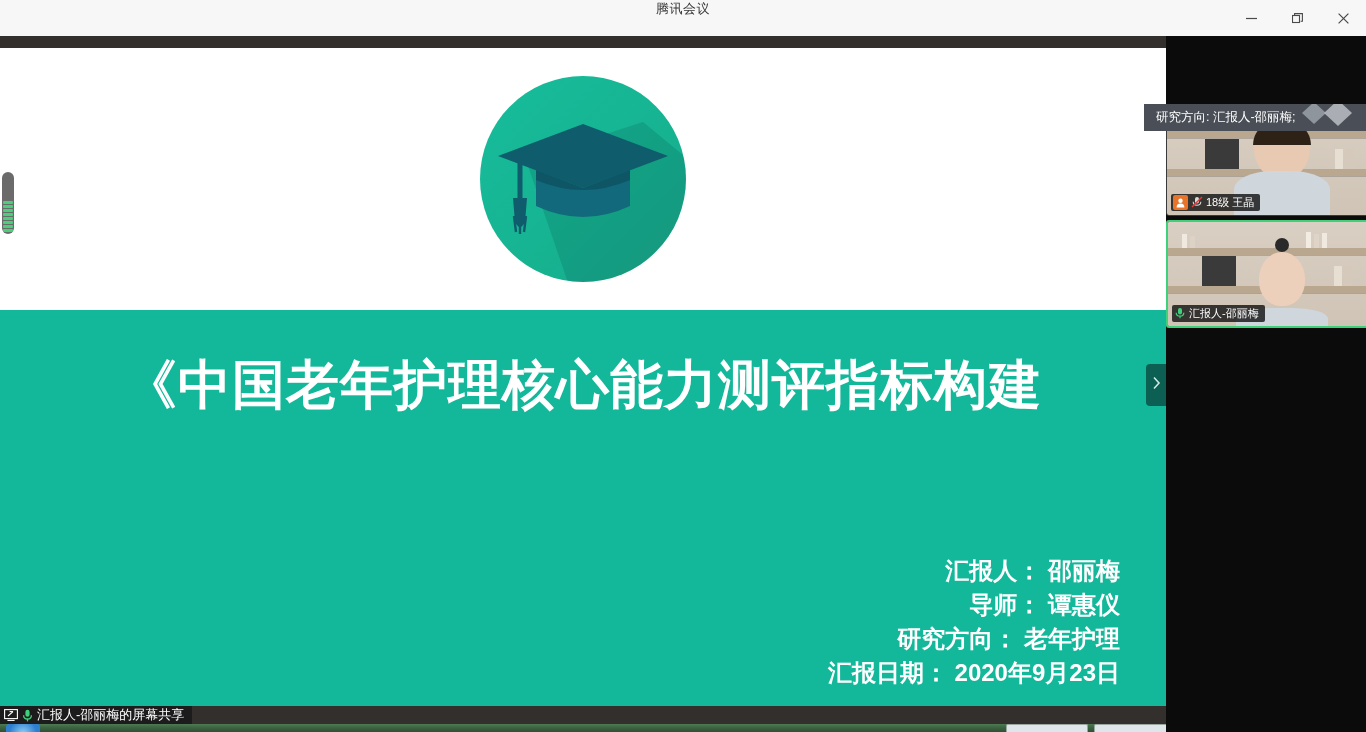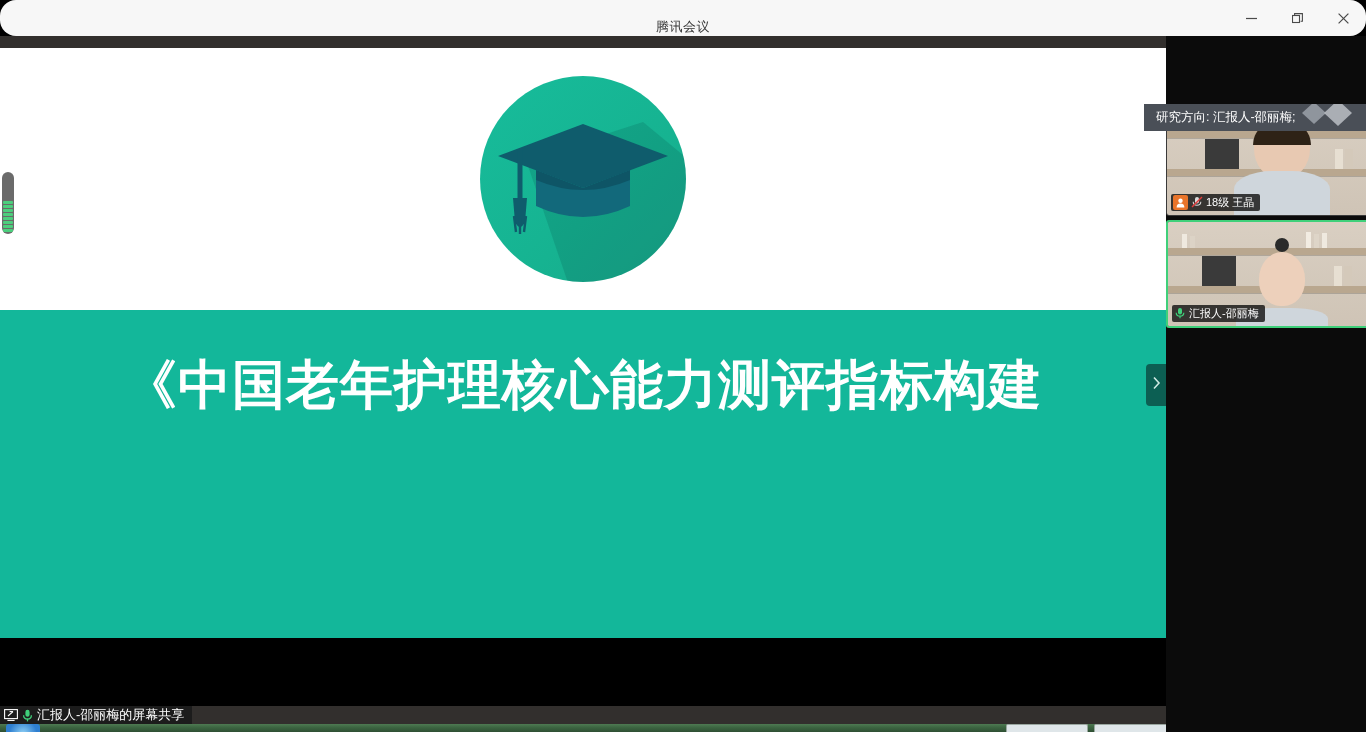--- a/index.html
+++ b/index.html
@@ -6,38 +6,38 @@
   html,body { width:1366px; height:732px; overflow:hidden; }
   body {
     font-family:"Liberation Sans","DejaVu Sans",sans-serif;
     background:#000;
     position:relative;
   }
 
   
   .titlebar{
     position:absolute; left:0; top:0; width:1366px; height:36px;
-    background:#f7f7f7; display:flex; align-items:flex-end; justify-content:center;border-radius:16px;
+    background:#f7f7f7; display:flex; align-items:flex-start; justify-content:center;
   }
   .titlebar-title{ font-size:13px; color:#333; letter-spacing:.5px; }
   .win-controls{ position:absolute; right:0; top:0; height:36px; display:flex; }
   .win-btn{
     width:46px; height:36px; display:flex; align-items:center; justify-content:center;
     color:#4a4a4a;
   }
   .win-btn svg{ display:block; }
 
   
   .dark-strip{
     position:absolute; left:0; top:36px; width:1166px; height:12px; background:#322f2d;
   }
 
   
   .share-area{
-    position:absolute; left:0; top:48px; width:1166px; height:590px;
+    position:absolute; left:0; top:48px; width:1166px; height:658px;
     background:#fff; overflow:hidden;
   }
   .slide{
     position:absolute; left:0; top:0; width:1166px; height:658px;
     background:#ffffff;
   }
   .slide-top{
     position:absolute; left:0; top:0; width:100%; height:262px;
     background:#ffffff; display:flex; align-items:center; justify-content:center;
   }
@@ -226,20 +226,38 @@
           <line x1="40" y1="74" x2="40" y2="124" stroke="#0f5c6c" stroke-width="5"></line>
           <path d="M33 122 L47 122 L45 146 Q40 156 35 146 Z" fill="#0f5c6c"></path>
           <path d="M34 140 L36 156 M40 142 L40 158 M46 140 L44 156" stroke="#0f5c6c" stroke-width="2.4" fill="none"></path>
         </svg>
       </div>
     </div>
 
     <div class="slide-bottom">
       <div class="slide-title">
         <div>《中国老年护理核心能力测评指标构建</div>
+      </div>
+      <div class="slide-meta">
+        <div class="meta-row">
+          <span class="meta-label">汇报人：</span>
+          <span class="meta-value">邵丽梅</span>
+        </div>
+        <div class="meta-row">
+          <span class="meta-label">导师：</span>
+          <span class="meta-value">谭惠仪</span>
+        </div>
+        <div class="meta-row">
+          <span class="meta-label">研究方向：</span>
+          <span class="meta-value">老年护理</span>
+        </div>
+        <div class="meta-row">
+          <span class="meta-label">汇报日期：</span>
+          <span class="meta-value">2020年9月23日</span>
+        </div>
       </div>
     </div>
   </div>
 </div>
 
 <div class="level-meter">
   <div class="level-seg"></div>
     <div class="level-seg"></div>
     <div class="level-seg"></div>
   <div class="level-seg"></div>

